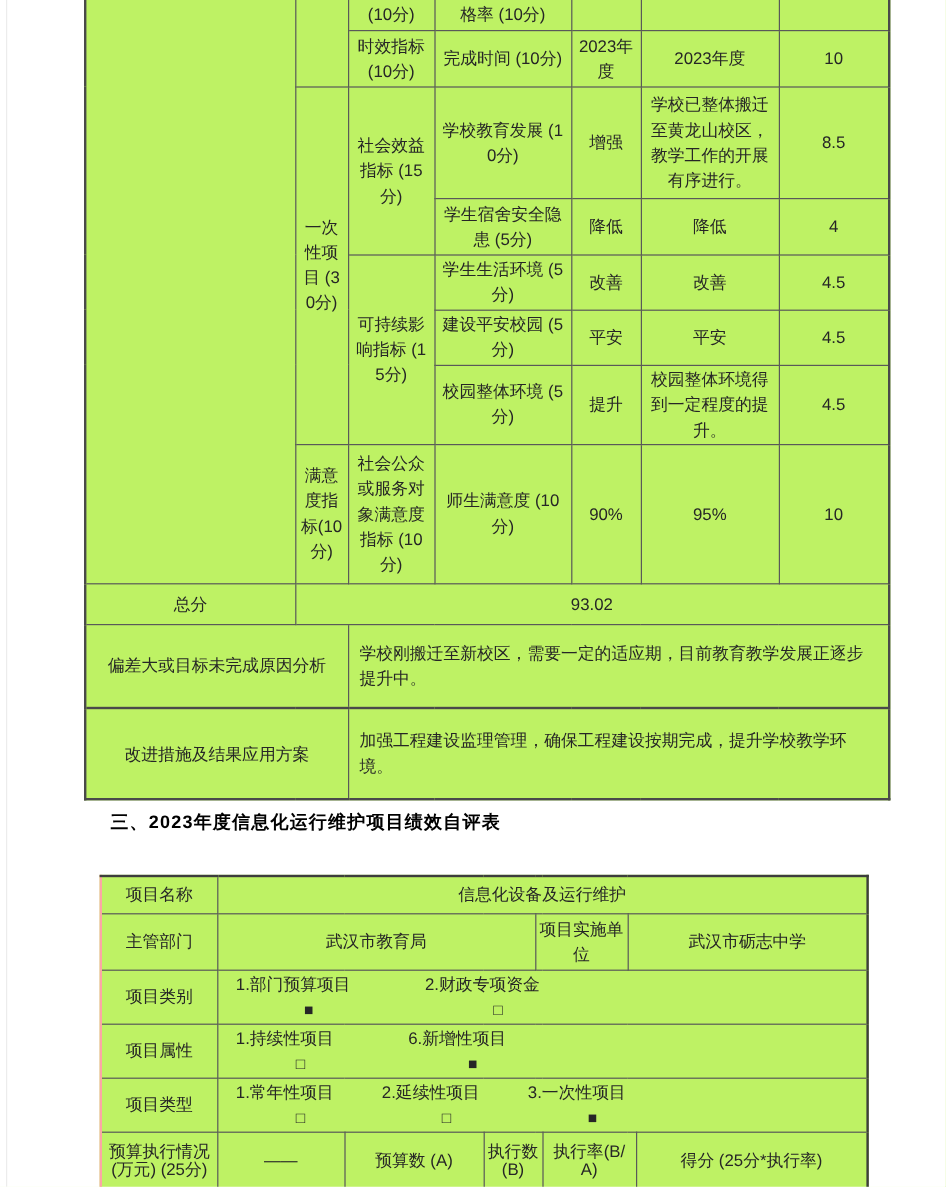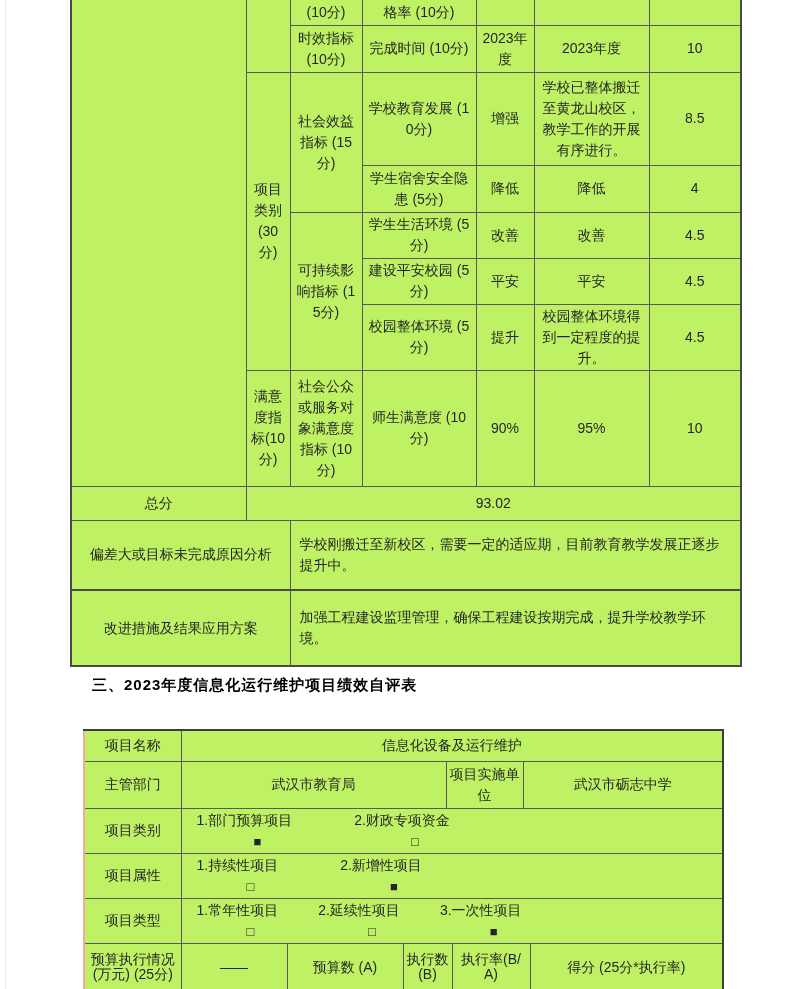--- a/index.html
+++ b/index.html
@@ -78,21 +78,21 @@
     <td class="er"></td>
   </tr>
   <tr style="height:47px">
     <td>时效指标 (10分)</td>
     <td>完成时间 (10分)</td>
     <td>2023年度</td>
     <td>2023年度</td>
     <td class="er">10</td>
   </tr>
   <tr style="height:93px">
-    <td rowspan="5">项目类别 (30分)</td>
+    <td rowspan="5">一次性项目 (30分)</td>
     <td rowspan="2">社会效益指标 (15分)</td>
     <td>学校教育发展 (10分)</td>
     <td>增强</td>
     <td>学校已整体搬迁至黄龙山校区，教学工作的开展有序进行。</td>
     <td class="er">8.5</td>
   </tr>
   <tr style="height:47px">
     <td>学生宿舍安全隐患 (5分)</td>
     <td>降低</td>
     <td>降低</td>
@@ -183,21 +183,21 @@
   <tr style="height:43px">
     <td>项目属性</td>
     <td colspan="7">
       <div class="opts">
         <span class="opt">
           <span class="opt-text">1.持续性项目</span>
           <span class="opt-box">□</span>
         </span>
         <span class="gap1"></span>
         <span class="opt">
-          <span class="opt-text">2.新增性项目</span>
+          <span class="opt-text">6.新增性项目</span>
           <span class="opt-box">■</span>
         </span>
       </div>
     </td>
   </tr>
   <tr style="height:43px">
     <td>项目类型</td>
     <td colspan="7">
       <div class="opts">
         <span class="opt">

